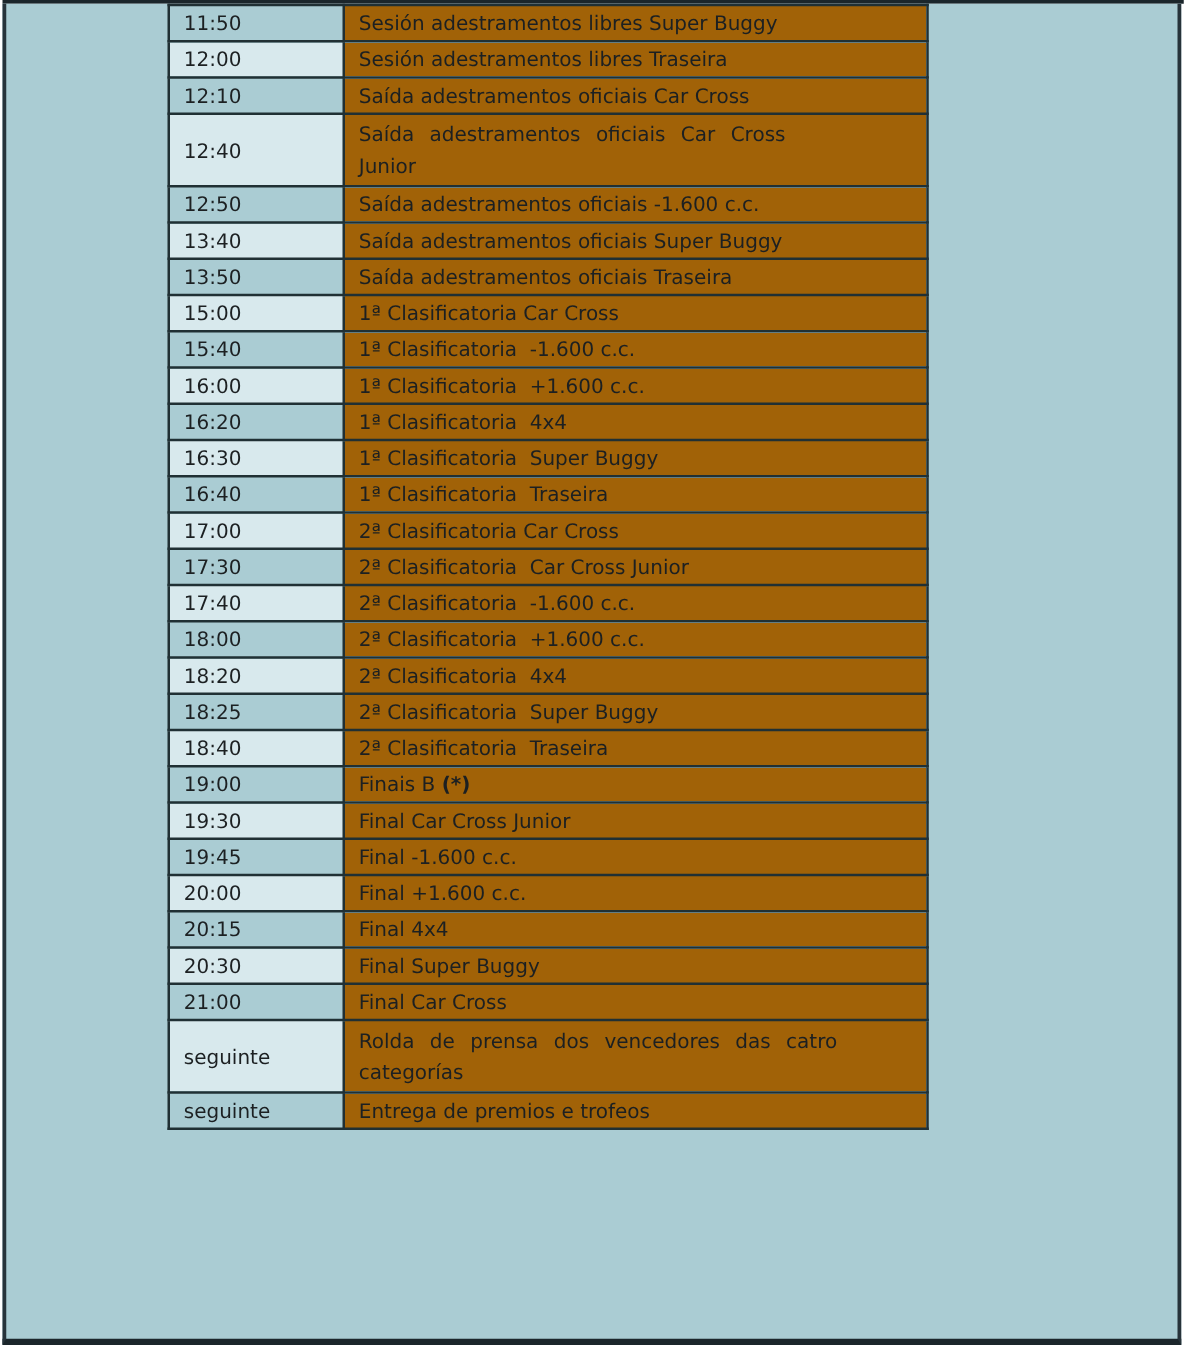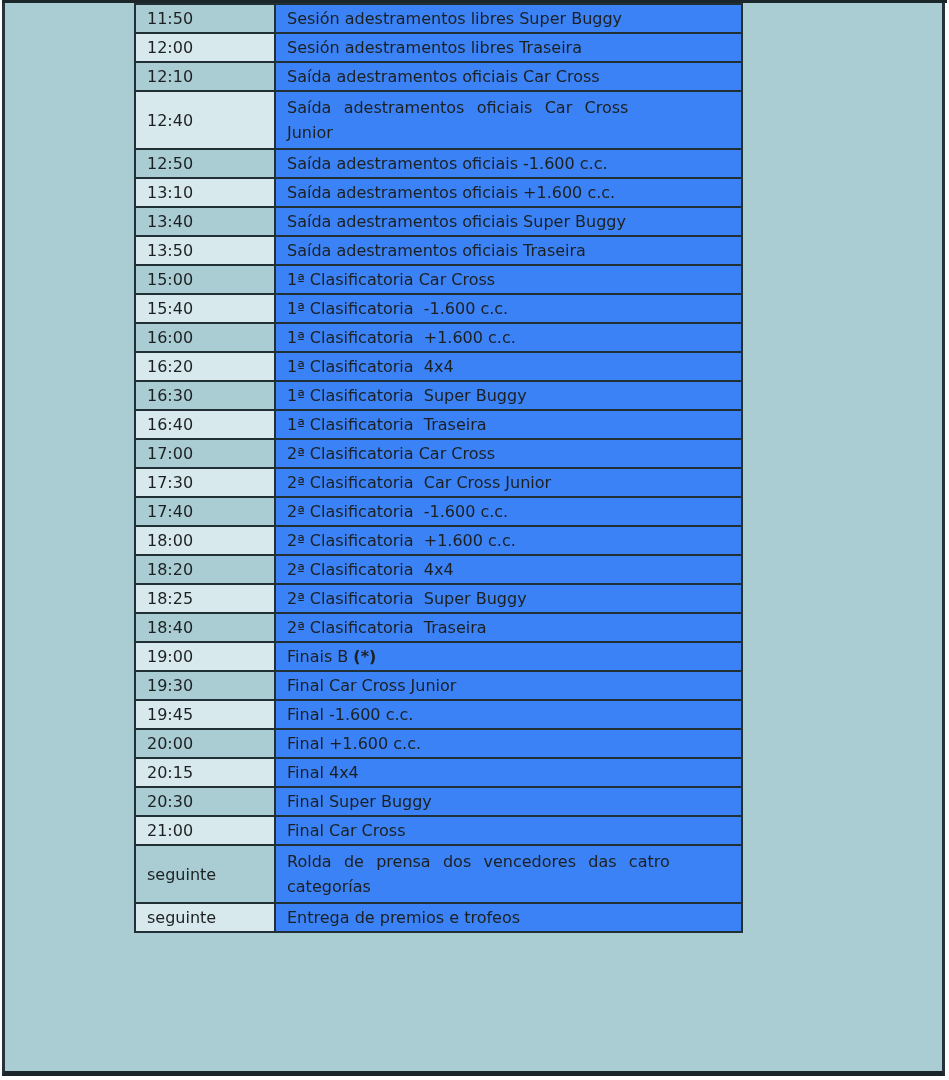--- a/index.html
+++ b/index.html
@@ -27,21 +27,21 @@
   col.c-event { width:467px; }
   td {
     border:2px solid #203034;
     font-size:16px; line-height:25px; color:#1c2022;
     padding:1px 9px 1px 11px;
     vertical-align:middle;
     overflow:hidden;
   }
   td.time  { background:#aaccd3; }
   tr:nth-child(even) td.time { background:#d8e9ed; }
-  td.event { background:#3b82f6; white-space:pre-wrap; text-align:left; }
+  td.event { background:#a16207; white-space:pre-wrap; text-align:left; }
   tr.tall td { padding-top:3px; padding-bottom:3px; }
   tr.tall td.event::first-line { word-spacing:0.45em; }
   td.event b { font-weight:bold; }
 </style>
 </head>
 <body>
 
 <div class="top-rule"></div>
 
 <div class="outer-box"></div>
@@ -65,24 +65,20 @@
         <td class="event">Saída adestramentos oficiais Car Cross</td>
       </tr>
       <tr class="tall">
         <td class="time">12:40</td>
         <td class="event">Saída adestramentos oficiais Car Cross
 Junior</td>
       </tr>
       <tr>
         <td class="time">12:50</td>
         <td class="event">Saída adestramentos oficiais -1.600 c.c.</td>
-      </tr>
-      <tr>
-        <td class="time">13:10</td>
-        <td class="event">Saída adestramentos oficiais +1.600 c.c.</td>
       </tr>
       <tr>
         <td class="time">13:40</td>
         <td class="event">Saída adestramentos oficiais Super Buggy</td>
       </tr>
       <tr>
         <td class="time">13:50</td>
         <td class="event">Saída adestramentos oficiais Traseira</td>
       </tr>
       <tr>

